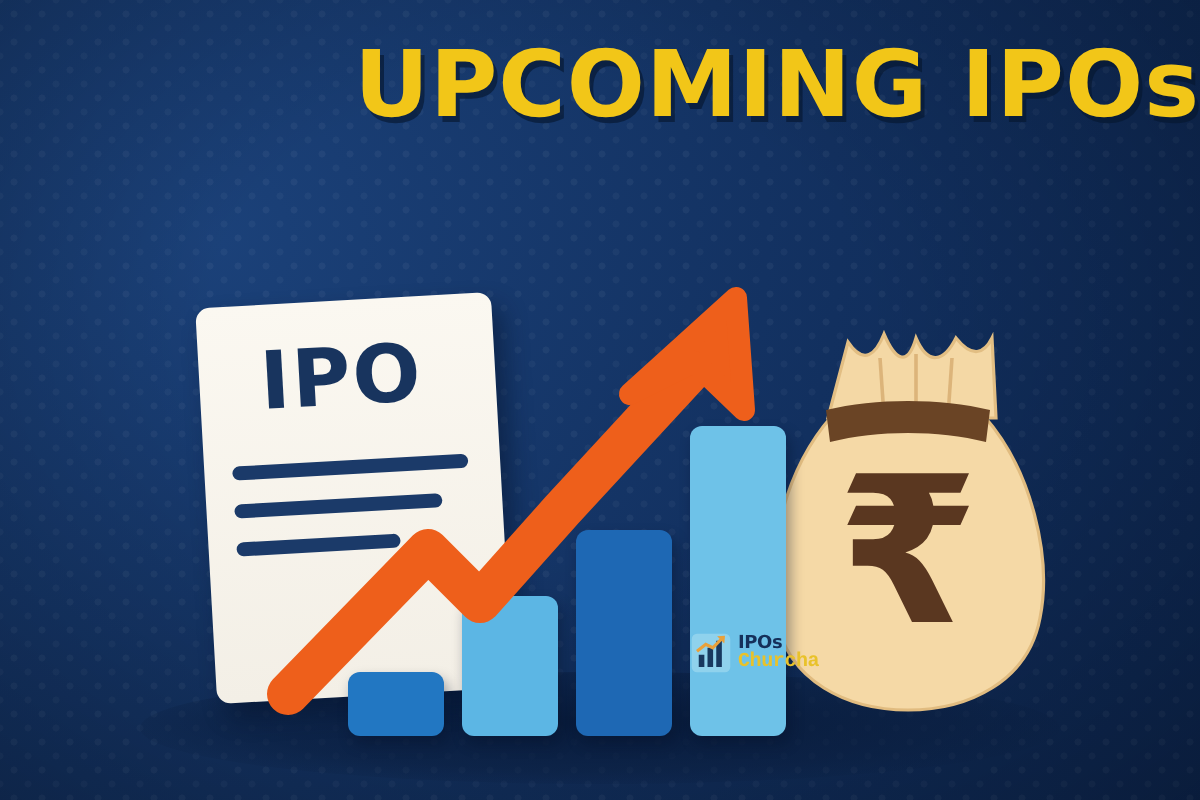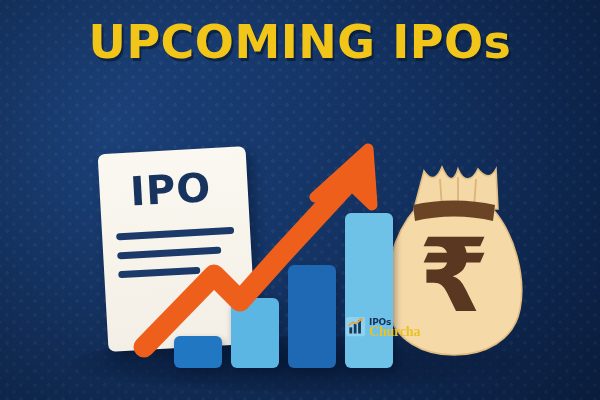--- a/index.html
+++ b/index.html
@@ -23,21 +23,21 @@
     background-position:0 0, 7px 7px;
     pointer-events:none;
   }
   #vignette{
     position:absolute;inset:0;pointer-events:none;
     background:radial-gradient(ellipse at 45% 40%, rgba(0,0,0,0) 35%, rgba(0,0,0,.28) 100%);
   }
 
   
   #headline{
-    position:absolute;left:0;right:0;top:18px;text-align:center;
+    position:absolute;left:0;right:0;top:18px;text-align:right;
     z-index:20;
   }
   #line1{
     display:block;
     color:#F2C618;
     font-size:46px;line-height:48px;font-weight:bold;
     letter-spacing:.5px;
     text-shadow:2px 3px 0 rgba(6,23,48,.65);
     font-family:"DejaVu Sans", sans-serif;
   }
@@ -93,22 +93,22 @@
 
   
   #logo{
     position:absolute;left:345px;top:316px;z-index:14;
     display:flex;align-items:center;gap:3px;
   }
   #logo-mark{width:21px;height:21px;display:block;}
   #logo-words{display:flex;flex-direction:column;line-height:9px;}
   #logo-top{color:#15305A;font-size:9px;font-weight:bold;letter-spacing:-.2px;
             font-family:"DejaVu Sans", sans-serif;}
-  #logo-bottom{color:#E9C22A;font-size:14px;font-weight:bold;letter-spacing:-.2px;
-            font-family:Liberation Serif, serif;}
+  #logo-bottom{color:#E9C22A;font-size:10px;font-weight:bold;letter-spacing:-.2px;
+            font-family:Liberation Mono, monospace;}
 </style>
 </head>
 <body>
 
 <div id="poster">
 
   <div id="texture"></div>
 
   <div id="headline">
     <span id="line1">UPCOMING IPOs</span>

